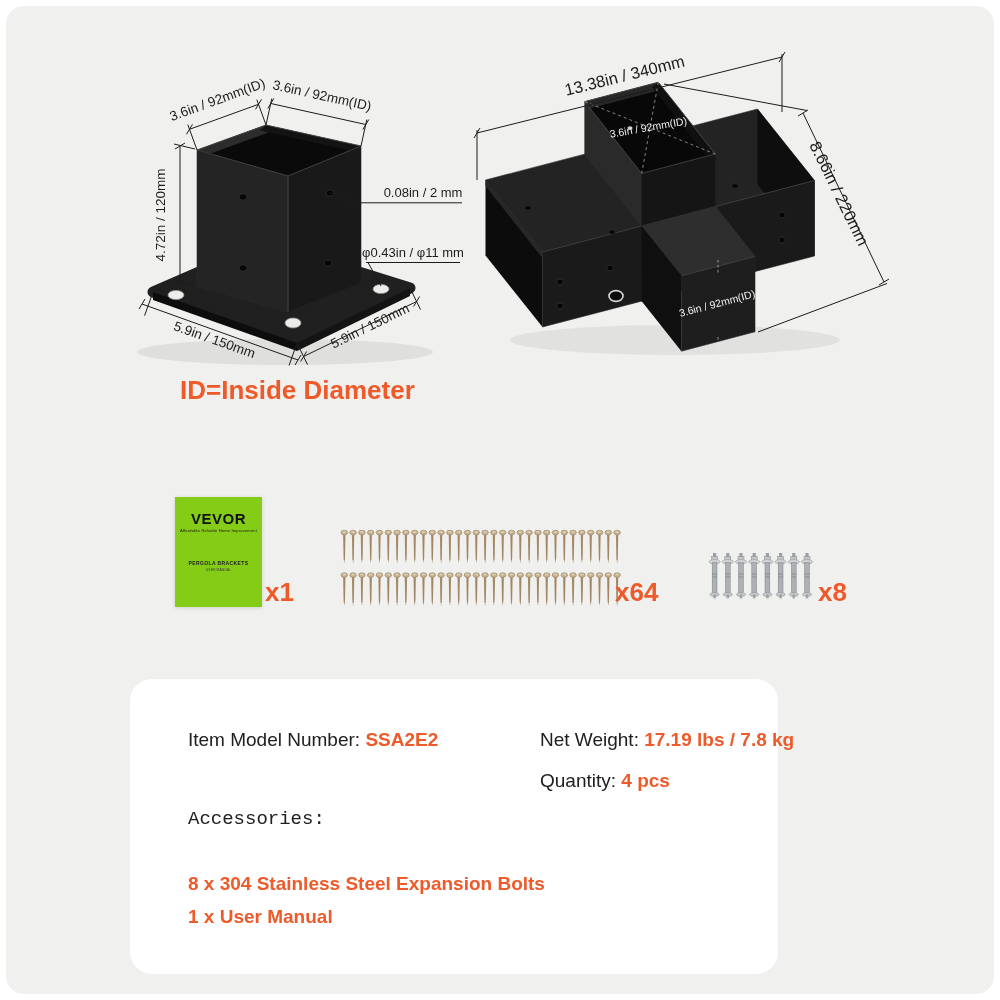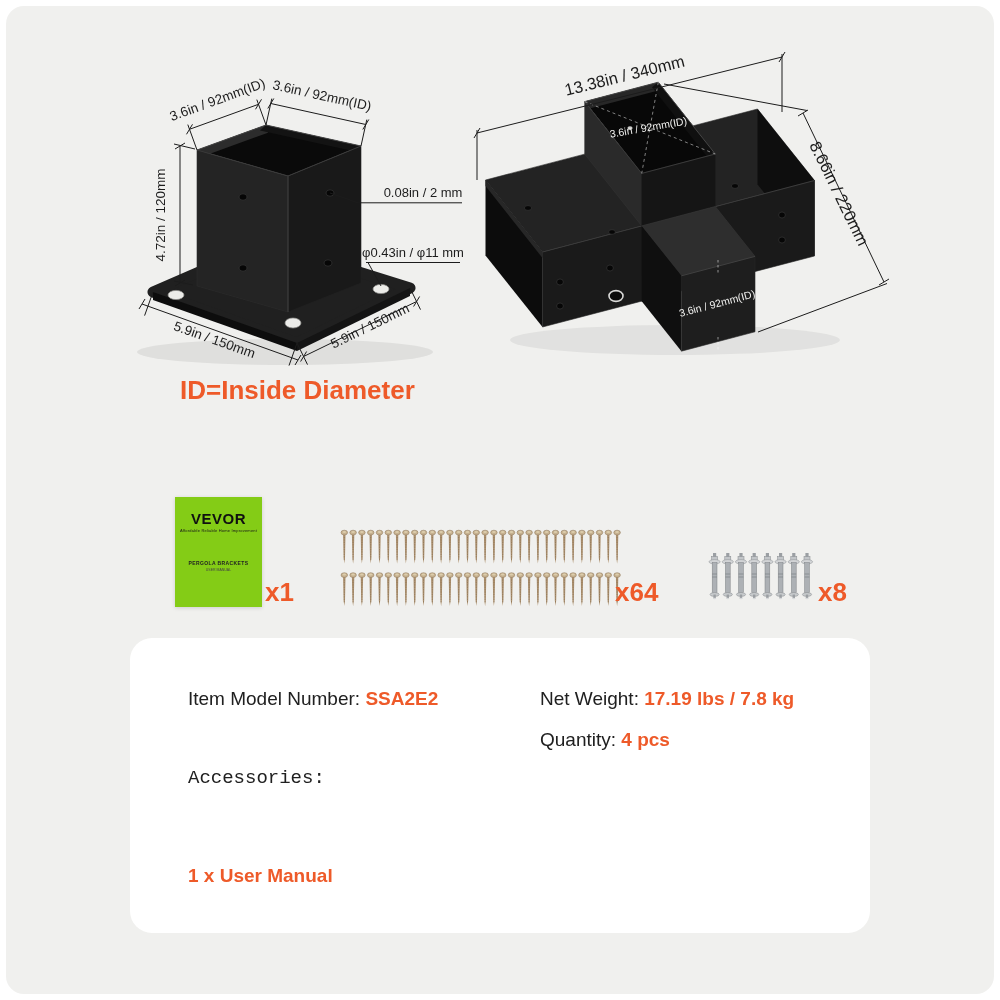--- a/index.html
+++ b/index.html
@@ -15,21 +15,21 @@
   .socket-label{font-size:10.5px;fill:#f2f2f0;}
   .callout-label{font-size:13px;}
   .id-note{position:absolute;left:180px;top:375px;font-size:26px;font-weight:bold;color:#ee5a29;text-align:right;}
   .x-count{position:absolute;font-size:26px;font-weight:bold;color:#ee5a29;}
   .manual{position:absolute;left:175px;top:497px;width:87px;height:110px;background:#84cc16;
           box-shadow:0 1px 4px rgba(0,0,0,.14);}
   .manual .brand{margin-top:13px;text-align:center;font-size:15px;font-weight:800;letter-spacing:.5px;color:#101010;}
   .manual .tagline{text-align:center;font-size:4px;color:#1a1a1a;margin-top:1px;letter-spacing:.2px;}
   .manual .doc{margin-top:27px;text-align:center;font-size:5px;font-weight:700;letter-spacing:.4px;color:#222;}
   .manual .sub{text-align:center;font-size:3.5px;color:#444;margin-top:2px;}
-  .spec-card{position:absolute;left:130px;top:638px;width:740px;height:295px;background:#ffffff;border-radius:22px;}
+  .spec-card{position:absolute;left:130px;top:679px;width:648px;height:295px;background:#ffffff;border-radius:22px;}
   .spec{position:absolute;font-size:19px;color:#202020;white-space:nowrap;}
   .spec .val{color:#ee5a29;font-weight:bold;}
   .spec.orange{color:#ee5a29;font-weight:bold;}
 </style>
 </head>
 <body>
 
 <div class="canvas"></div>
 
 <svg width="1000" height="640" viewBox="0 0 1000 640">
@@ -657,14 +657,15 @@
   <div class="spec" style="left:58px;top:50px;">
     <span>Item Model Number: </span><span class="val">SSA2E2</span>
   </div>
   <div class="spec" style="left:410px;top:50px;">
     <span>Net Weight: </span><span class="val">17.19 lbs / 7.8 kg</span>
   </div>
   <div class="spec" style="left:410px;top:91px;">
     <span>Quantity: </span><span class="val">4 pcs</span>
   </div>
   <div class="spec" style="left:58px;top:129px;font-family:Liberation Mono, monospace;">Accessories:</div>
+  <div class="spec orange" style="left:58px;top:194px;">8 x 304 Stainless Steel Expansion Bolts</div>
   <div class="spec orange" style="left:58px;top:227px;">1 x User Manual</div>
 </div>
 
 </body></html>

